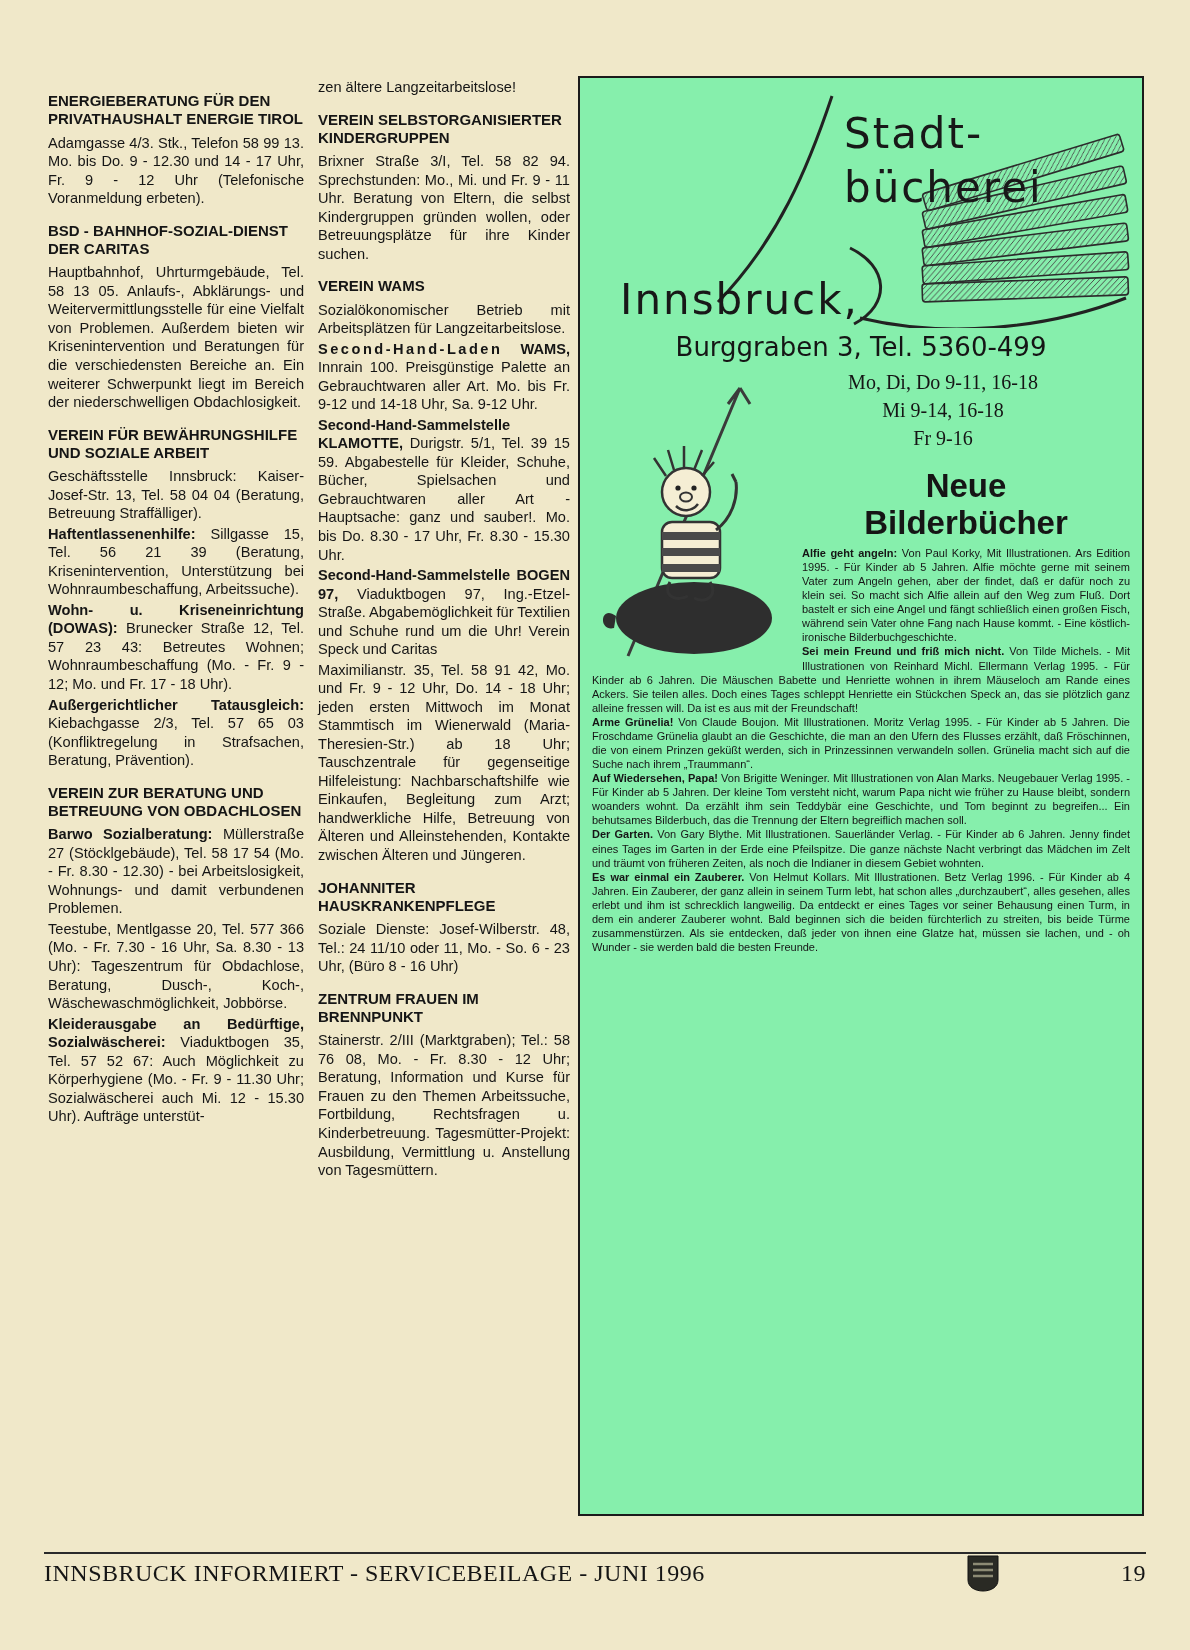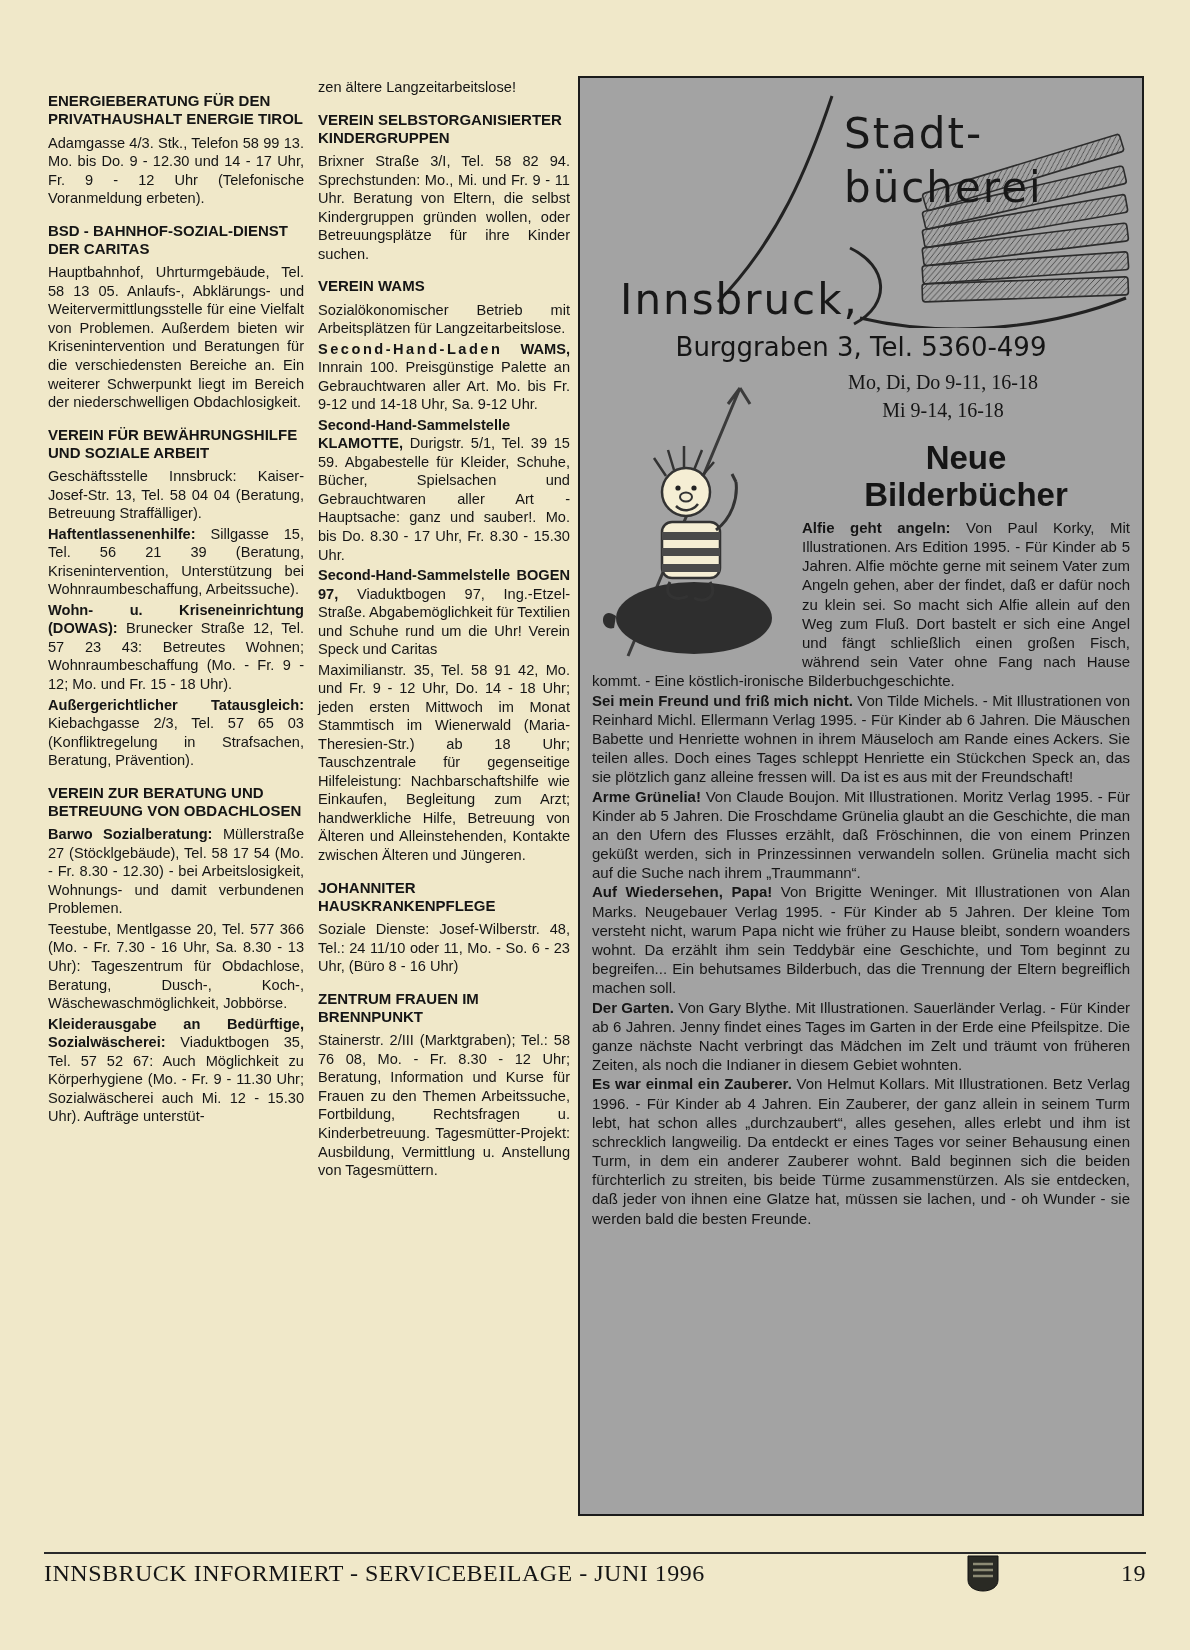--- a/index.html
+++ b/index.html
@@ -16,39 +16,39 @@
   #col2 { left:318px; width:252px; }
   .p { font-size:14.6px; line-height:1.27; text-align:justify; margin:0 0 2px 0; }
   .h { font-size:15px; font-weight:700; line-height:1.22; margin:14px 0 5px 0; }
   .b { font-weight:700; }
   .sp { letter-spacing:2.5px; }
 
   #library-box {
     position:absolute; left:578px; top:76px;
     width:538px; height:1412px;
     border:2px solid #1b1b1b;
-    background:#a3a3a3;
+    background:#86efac;
     padding:12px;
     overflow:hidden;
   }
   .lib-logo svg { display:block; }
   .lib-address {
     font-family:"DejaVu Sans", sans-serif;
     font-size:26px; text-align:center; margin:4px 0 6px 0; white-space:nowrap;
   }
   .lib-illustration { float:left; width:200px; height:292px; margin:2px 10px 4px 0; }
   .lib-hours {
     font-family:Liberation Serif, serif;
     font-size:20px; line-height:1.4; text-align:center; padding-right:46px;
   }
   .lib-title {
     font-size:33px; font-weight:700; text-align:center; line-height:1.12;
     margin:16px 0 4px 0; white-space:pre-line;
   }
-  .review { font-size:15px; line-height:1.28; text-align:justify; margin:0; }
+  .review { font-size:11px; line-height:1.28; text-align:justify; margin:0; }
 
   #footer {
     position:absolute; left:44px; right:44px; top:1552px;
     border-top:2px solid #2a2a2a;
     display:flex; align-items:center; justify-content:space-between;
     font-family:"Liberation Serif", serif;
     font-size:24px; letter-spacing:0.5px;
   }
   #footer .pubmark { width:34px; height:38px; margin-left:140px; }
 </style>
@@ -56,21 +56,21 @@
 <body>
 
 <div id="col1" class="col">
     <div class="h"><span class="">ENERGIEBERATUNG FÜR DEN PRIVATHAUSHALT ENERGIE TIROL</span></div>
     <div class="p"><span class="">Adamgasse 4/3. Stk., Telefon 58 99 13. Mo. bis Do. 9 - 12.30 und 14 - 17 Uhr, Fr. 9 - 12 Uhr (Telefonische Voranmeldung erbeten).</span></div>
     <div class="h"><span class="">BSD - BAHNHOF-SOZIAL-DIENST DER CARITAS</span></div>
     <div class="p"><span class="">Hauptbahnhof, Uhrturmgebäude, Tel. 58 13 05. Anlaufs-, Abklärungs- und Weitervermittlungsstelle für eine Vielfalt von Problemen. Außerdem bieten wir Krisenintervention und Beratungen für die verschiedensten Bereiche an. Ein weiterer Schwerpunkt liegt im Bereich der niederschwelligen Obdachlosigkeit.</span></div>
     <div class="h"><span class="">VEREIN FÜR BEWÄHRUNGSHILFE UND SOZIALE ARBEIT</span></div>
     <div class="p"><span class="">Geschäftsstelle Innsbruck: Kaiser-Josef-Str. 13, Tel. 58 04 04 (Beratung, Betreuung Straffälliger).</span></div>
     <div class="p"><span class="b ">Haftentlassenenhilfe: </span><span class="">Sillgasse 15, Tel. 56 21 39 (Beratung, Krisenintervention, Unterstützung bei Wohnraumbeschaffung, Arbeitssuche).</span></div>
-    <div class="p"><span class="b ">Wohn- u. Kriseneinrichtung (DOWAS): </span><span class="">Brunecker Straße 12, Tel. 57 23 43: Betreutes Wohnen; Wohnraumbeschaffung (Mo. - Fr. 9 - 12; Mo. und Fr. 15 - 18 Uhr).</span></div>
+    <div class="p"><span class="b ">Wohn- u. Kriseneinrichtung (DOWAS): </span><span class="">Brunecker Straße 12, Tel. 57 23 43: Betreutes Wohnen; Wohnraumbeschaffung (Mo. - Fr. 9 - 12; Mo. und Fr. 17 - 18 Uhr).</span></div>
     <div class="p"><span class="b ">Außergerichtlicher Tatausgleich: </span><span class="">Kiebachgasse 2/3, Tel. 57 65 03 (Konfliktregelung in Strafsachen, Beratung, Prävention).</span></div>
     <div class="h"><span class="">VEREIN ZUR BERATUNG UND BETREUUNG VON OBDACHLOSEN</span></div>
     <div class="p"><span class="b ">Barwo Sozialberatung: </span><span class="">Müllerstraße 27 (Stöcklgebäude), Tel. 58 17 54 (Mo. - Fr. 8.30 - 12.30) - bei Arbeitslosigkeit, Wohnungs- und damit verbundenen Problemen.</span></div>
     <div class="p"><span class="">Teestube, Mentlgasse 20, Tel. 577 366 (Mo. - Fr. 7.30 - 16 Uhr, Sa. 8.30 - 13 Uhr): Tageszentrum für Obdachlose, Beratung, Dusch-, Koch-, Wäschewaschmöglichkeit, Jobbörse.</span></div>
     <div class="p"><span class="b ">Kleiderausgabe an Bedürftige, Sozialwäscherei: </span><span class="">Viaduktbogen 35, Tel. 57 52 67: Auch Möglichkeit zu Körperhygiene (Mo. - Fr. 9 - 11.30 Uhr; Sozialwäscherei auch Mi. 12 - 15.30 Uhr). Aufträge unterstüt-</span></div>
   </div>
 
 <div id="col2" class="col">
     <div class="p"><span class="">zen ältere Langzeitarbeitslose!</span></div>
     <div class="h"><span class="">VEREIN SELBSTORGANISIERTER KINDERGRUPPEN</span></div>
@@ -141,20 +141,21 @@
       <circle cx="86" cy="118" r="2.6" fill="#222"></circle>
       <circle cx="102" cy="118" r="2.6" fill="#222"></circle>
       <ellipse cx="94" cy="127" rx="6" ry="4.5" fill="none" stroke="#333" stroke-width="2"></ellipse>
       <path d="M 84 136 C 90 142 100 142 106 134" fill="none" stroke="#333" stroke-width="2.5"></path>
     </svg>
   </div>
 
   <div class="lib-hours">
     <div>Mo, Di, Do 9-11, 16-18</div>
     <div>Mi 9-14, 16-18</div>
+    <div>Fr 9-16</div>
   </div>
 
   <div class="lib-title">Neue
 Bilderbücher</div>
 
   <div>
       <div class="review"><span class="b">Alfie geht angeln: </span>Von Paul Korky, Mit Illustrationen. Ars Edition 1995. - Für Kinder ab 5 Jahren. Alfie möchte gerne mit seinem Vater zum Angeln gehen, aber der findet, daß er dafür noch zu klein sei. So macht sich Alfie allein auf den Weg zum Fluß. Dort bastelt er sich eine Angel und fängt schließlich einen großen Fisch, während sein Vater ohne Fang nach Hause kommt. - Eine köstlich-ironische Bilderbuchgeschichte.</div>
       <div class="review"><span class="b">Sei mein Freund und friß mich nicht. </span>Von Tilde Michels. - Mit Illustrationen von Reinhard Michl. Ellermann Verlag 1995. - Für Kinder ab 6 Jahren. Die Mäuschen Babette und Henriette wohnen in ihrem Mäuseloch am Rande eines Ackers. Sie teilen alles. Doch eines Tages schleppt Henriette ein Stückchen Speck an, das sie plötzlich ganz alleine fressen will. Da ist es aus mit der Freundschaft!</div>
       <div class="review"><span class="b">Arme Grünelia! </span>Von Claude Boujon. Mit Illustrationen. Moritz Verlag 1995. - Für Kinder ab 5 Jahren. Die Froschdame Grünelia glaubt an die Geschichte, die man an den Ufern des Flusses erzählt, daß Fröschinnen, die von einem Prinzen geküßt werden, sich in Prinzessinnen verwandeln sollen. Grünelia macht sich auf die Suche nach ihrem „Traummann“.</div>
       <div class="review"><span class="b">Auf Wiedersehen, Papa! </span>Von Brigitte Weninger. Mit Illustrationen von Alan Marks. Neugebauer Verlag 1995. - Für Kinder ab 5 Jahren. Der kleine Tom versteht nicht, warum Papa nicht wie früher zu Hause bleibt, sondern woanders wohnt. Da erzählt ihm sein Teddybär eine Geschichte, und Tom beginnt zu begreifen... Ein behutsames Bilderbuch, das die Trennung der Eltern begreiflich machen soll.</div>

